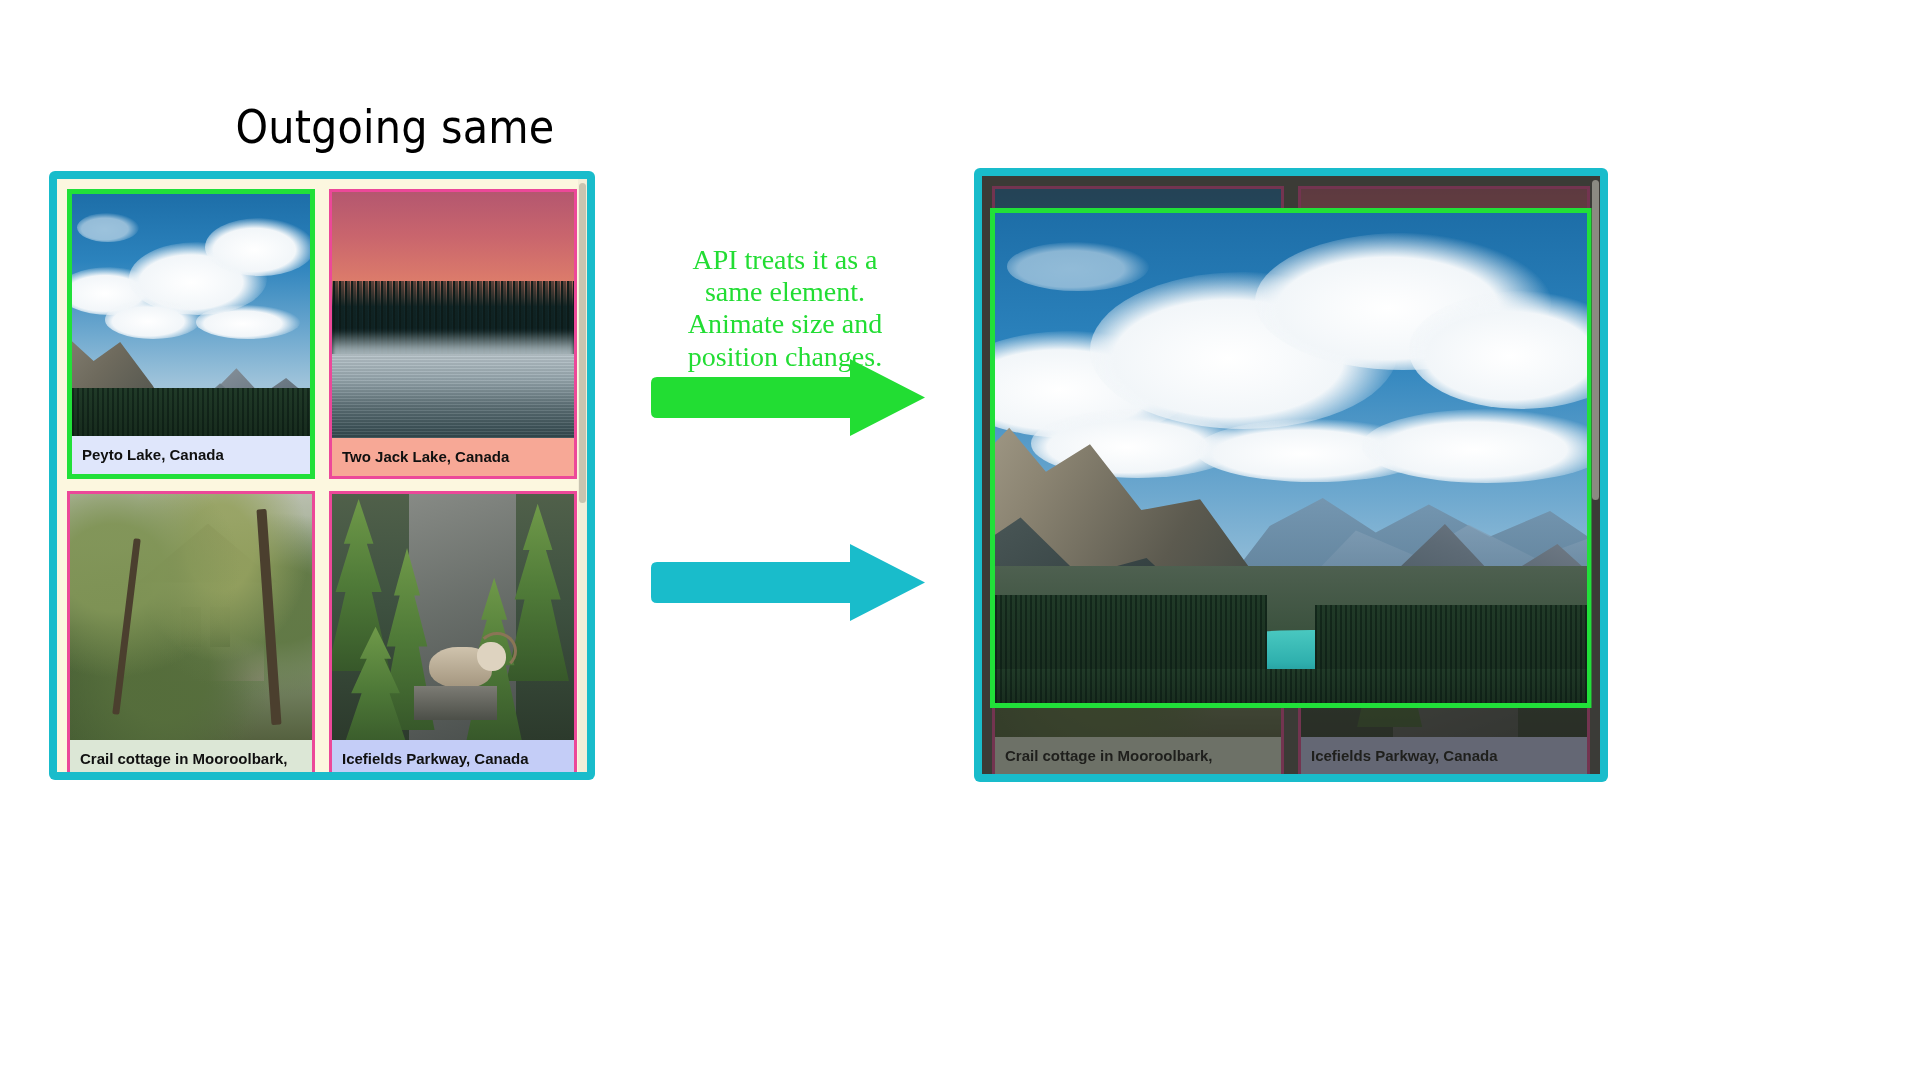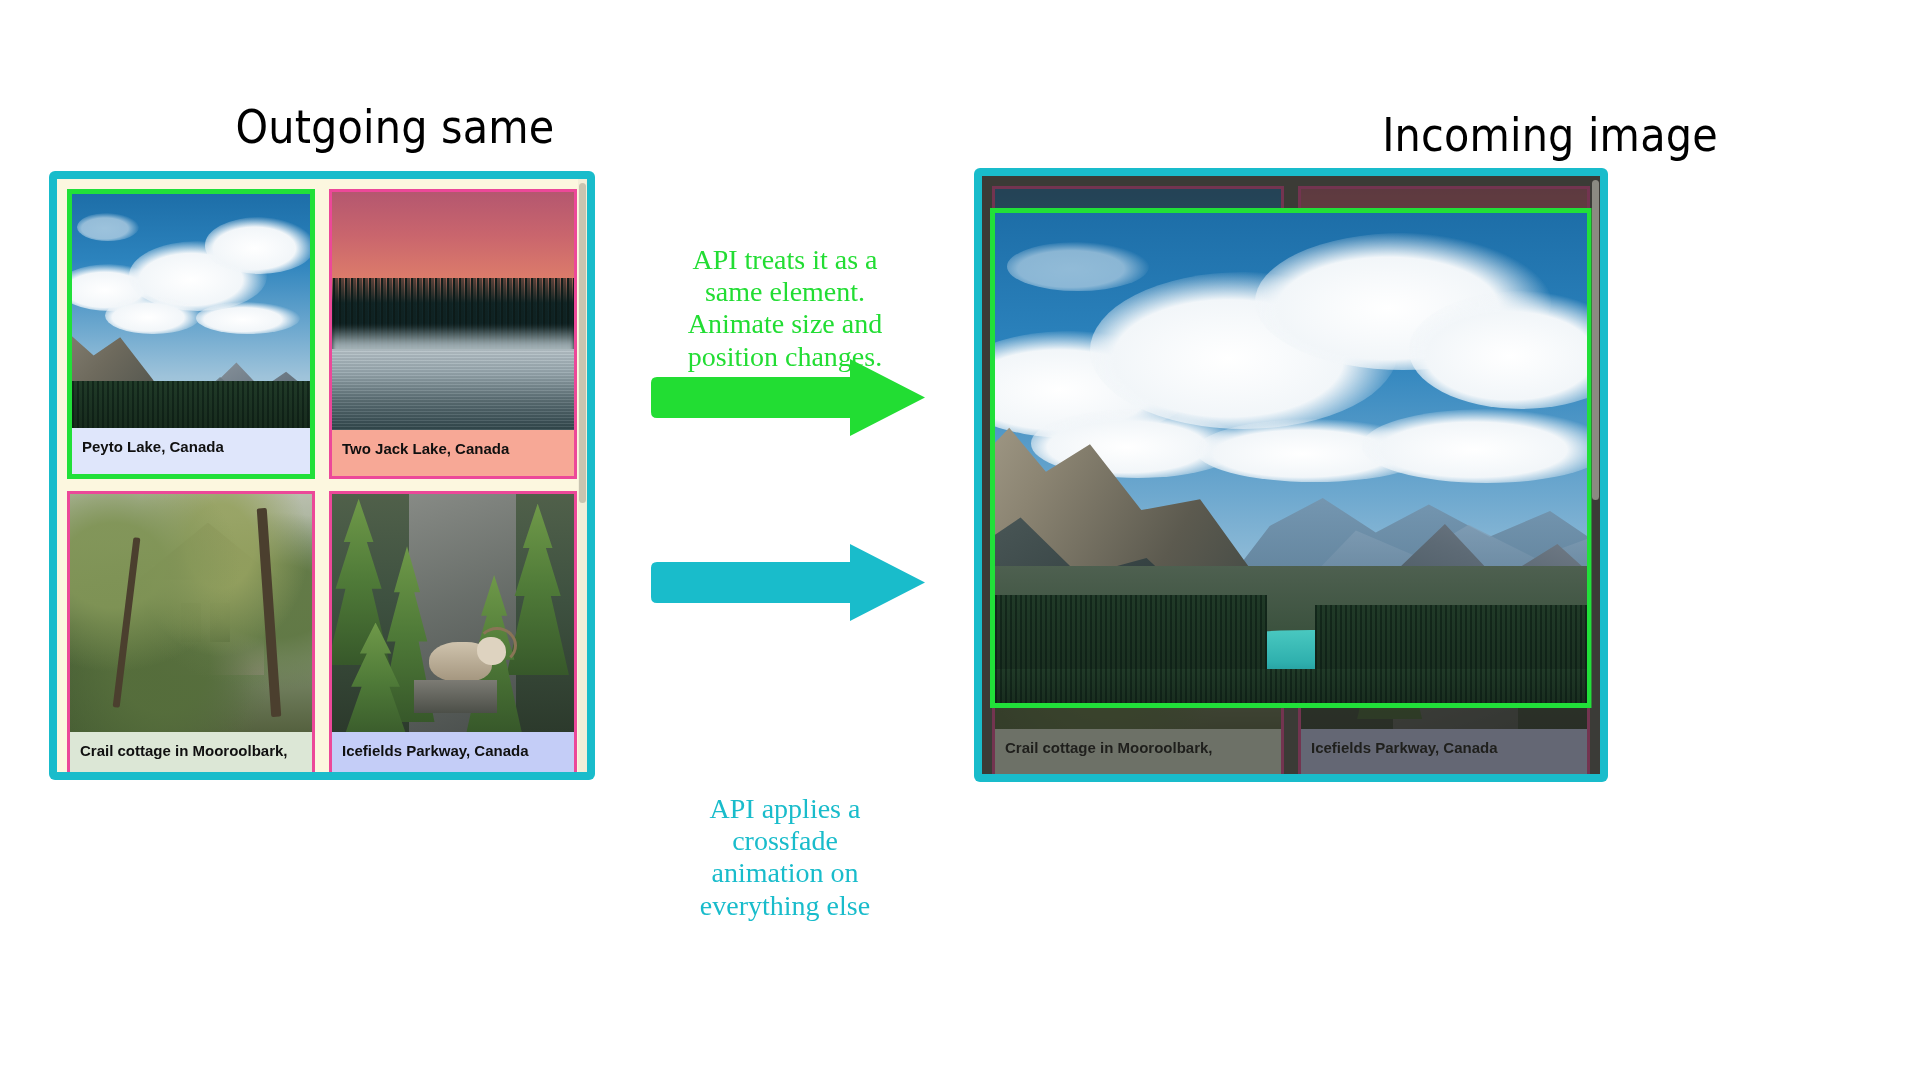--- a/index.html
+++ b/index.html
@@ -77,21 +77,21 @@
   .card.selected {
     border: 5px solid #21e039;
   }
   .card-photo {
     position: relative;
     flex: 1 1 auto;
     overflow: hidden;
   }
   .card-caption {
     flex: 0 0 auto;
-    height: 46px;
+    height: 38px;
     line-height: 38px;
     padding: 0 10px;
     font-size: 15px;
     font-weight: bold;
     color: #101010;
     white-space: nowrap;
     overflow: hidden;
     font-family: "Liberation Sans", "DejaVu Sans", sans-serif;
   }
 
@@ -252,21 +252,20 @@
   #note-green { left: 640px; top: 244px; width: 290px; color: #22dd33; }
   #note-teal  { left: 640px; top: 793px; width: 290px; color: #19bccb; }
 </style>
 </head>
 <body>
 
 <div id="root">
 
   <div class="panel-title" id="title-outgoing">Outgoing same</div>
 
-  <div class="panel-title" id="title-incoming">Incoming image</div>
 
   <div class="frame" id="outgoing-frame">
     <div id="outgoing-viewport">
 
       <div class="grid2">
 
         <div class="card selected">
           <div class="card-photo">
             <div class="ph peyto-sky"></div>
             <div class="cloud" style="left:-6%;top:30%;width:44%;height:20%;"></div>
@@ -343,24 +342,20 @@
       <path d="M6 28 Q6 22 12 22 L205 22 L205 4 L280 42.5 L205 81 L205 63 L12 63 Q6 63 6 57 Z" fill="#22dd33"></path>
     </svg>
   </div>
 
   <div class="arrow" style="left:645px; top:540px;">
     <svg width="285" height="85" viewBox="0 0 285 85" xmlns="http://www.w3.org/2000/svg" aria-hidden="true">
       <path d="M6 28 Q6 22 12 22 L205 22 L205 4 L280 42.5 L205 81 L205 63 L12 63 Q6 63 6 57 Z" fill="#19bccb"></path>
     </svg>
   </div>
 
-  <div class="center-note" id="note-teal">API applies a
-crossfade
-animation on
-everything else</div>
 
   <div class="frame" id="incoming-frame">
     <div id="incoming-viewport">
 
       <div id="incoming-dim-layer">
         <div class="grid2">
 
           <div class="card">
             <div class="card-photo">
               <div class="ph peyto-sky"></div>

